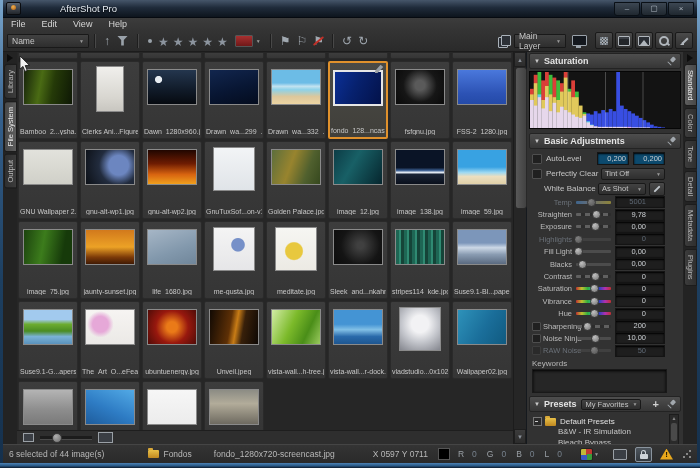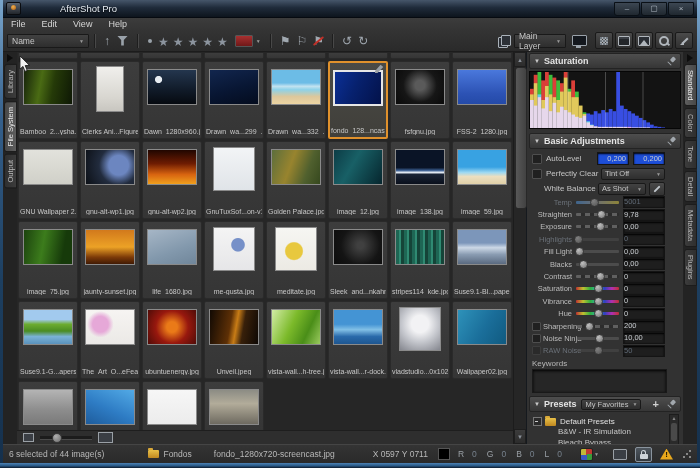--- a/index.html
+++ b/index.html
@@ -103,38 +103,38 @@
   .sech .tri{font-size:6px;color:#c8c8c8;margin-right:4px;font-weight:normal;}
   .pin{position:relative;width:9px;height:9px;margin-left:auto;}
   .pin::before{content:"";position:absolute;left:4px;top:0;width:4px;height:5px;background:#a2a8ae;border-radius:1px;transform:rotate(45deg);}
   .pin::after{content:"";position:absolute;left:0;top:6px;width:5px;height:1px;background:#a2a8ae;transform:rotate(45deg);}
   .histbox{height:56px;background:#131313;border:1px solid #060606;margin:0 0 4px 0;}
   .crow{display:flex;align-items:center;height:15px;padding:0 16px 0 3px;}
   .cb{width:8px;height:8px;background:#202020;border:1px solid #4e4e4e;border-radius:1px;margin-right:4px;flex:none;}
   .cb.dim{opacity:.4;}
   .clabel{color:#c4c4c4;font-size:8px;white-space:nowrap;}
   .cspace{flex:1;}
-  .vbox{width:28px;height:11px;line-height:11px;background:#1d4ed8;border:1px solid #141414;box-shadow:inset 0 1px 2px #000;
+  .vbox{width:28px;height:11px;line-height:11px;background:#0c4a6e;border:1px solid #141414;box-shadow:inset 0 1px 2px #000;
         color:#c8ccd0;font-size:7.5px;text-align:right;padding-right:2px;margin-left:4px;flex:none;}
   .ddp{height:12px;background:linear-gradient(#424242,#2e2e2e);border:1px solid #191919;border-radius:2px;color:#c4c4c4;
        font-size:7.5px;display:flex;align-items:center;padding:0 3px;box-sizing:border-box;}
   .dropperbtn{width:14px;height:12px;margin-left:3px;background:linear-gradient(#4a4a4a,#323232);border:1px solid #1a1a1a;border-radius:2px;position:relative;flex:none;}
   .dropperbtn::after{content:"";position:absolute;left:3px;top:5px;width:8px;height:2px;background:#c0c6cc;transform:rotate(-45deg);border-radius:1px;}
   .prow{display:flex;align-items:center;height:12.4px;padding:0 16px 0 3px;}
   .plabel{width:40px;color:#bcbcbc;font-size:7.5px;text-align:right;padding-right:4px;white-space:nowrap;flex:none;}
   .prow.hascb .plabel{width:30px;}
   .prow .cb{width:7px;height:7px;margin-right:2px;}
   .ptrack{flex:1;height:3px;position:relative;border-radius:1px;background:#4c4c4c;}
   .ptrack.ticks{background:repeating-linear-gradient(90deg,#606060 0 5px,#2c2c2c 5px 9px);}
   .ptrack.rainbow{background:linear-gradient(90deg,#c03030,#c0c030,#30b040,#30b0b0,#3040c0,#b030b0,#c03030);}
   .ptrack.temp{background:linear-gradient(90deg,#4a90d8,#9aa0a8 45%,#d8c840);}
   .knob{position:absolute;top:-3px;width:9px;height:9px;border-radius:50%;
         background:radial-gradient(circle at 35% 30%,#c0c0c0,#707070);border:1px solid #3a3a3a;box-sizing:border-box;}
   .pval{width:30px;height:10px;line-height:10px;background:#1e1e1e;border:1px solid #141414;box-shadow:inset 0 1px 2px #000;
-        color:#c8ccd0;font-size:7.5px;text-align:left;padding-right:10px;margin-left:4px;flex:none;}
+        color:#c8ccd0;font-size:7.5px;text-align:right;padding-right:18px;margin-left:4px;flex:none;}
   .dim .plabel{color:#6a7078;}
   .dim .ptrack{opacity:.55;}
   .pval.dimv{color:#5e6874;}
   .kwlabel{color:#b8b8b8;font-size:8px;padding:2px 0 1px 3px;}
   .kwbox{height:22px;margin:0 14px 3px 3px;background:#262626;border:1px solid #191919;box-shadow:inset 0 1px 3px #000;}
   .presdd{width:60px;height:11px;font-weight:normal;margin-left:5px;}
   .plus{margin-left:auto;color:#d0d0d0;font-size:11px;font-weight:bold;line-height:10px;padding:0 4px;}
   .ptree{position:relative;padding:2px 0 0 4px;height:46px;overflow:hidden;}
   .trow{display:flex;align-items:center;height:11px;}
   .expander{width:7px;height:7px;background:#2a2a2a;border:1px solid #777;margin-right:3px;position:relative;flex:none;}

